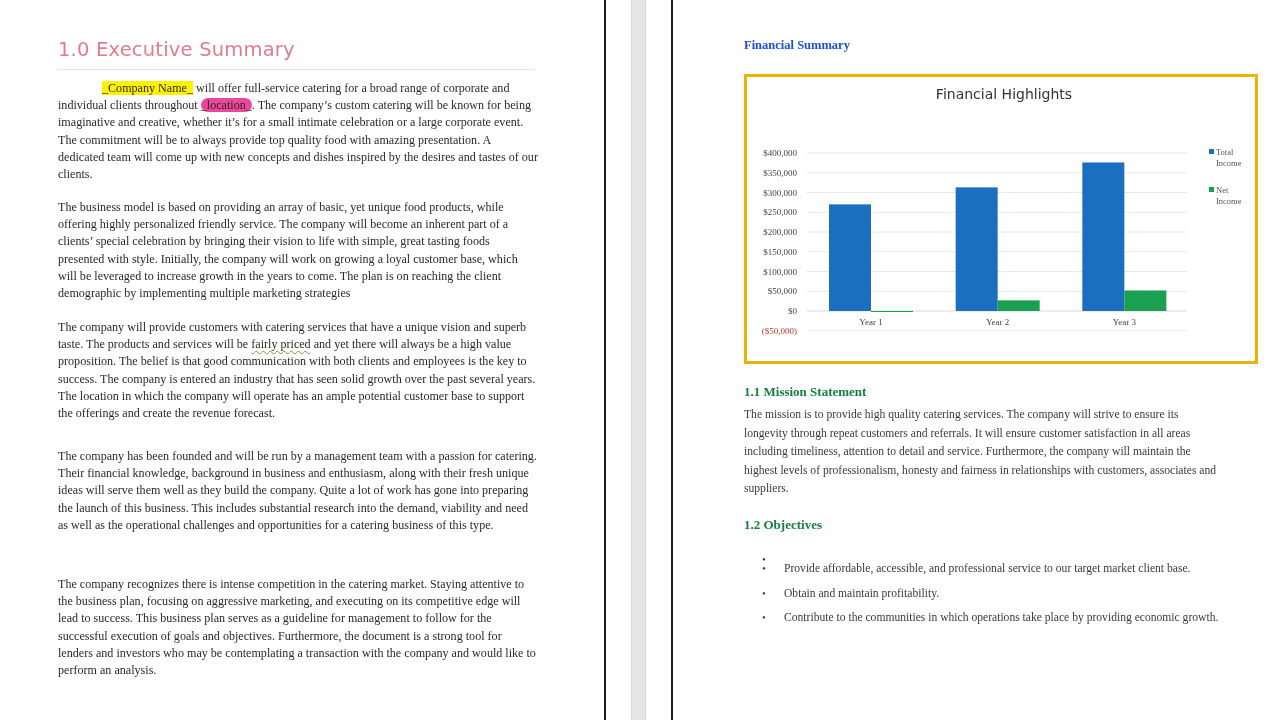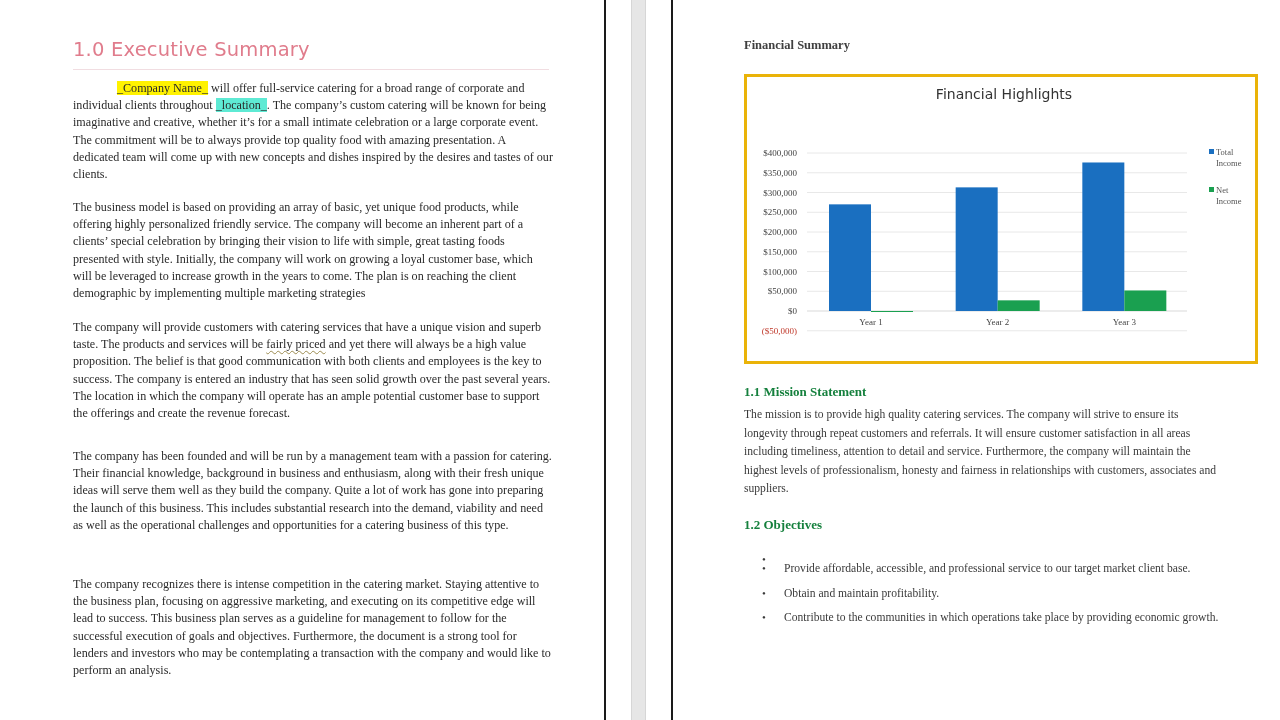--- a/index.html
+++ b/index.html
@@ -1,42 +1,42 @@
 <!DOCTYPE html>
 <html><head>
 <meta charset="utf-8">
 <style>
   * { box-sizing: border-box; margin: 0; padding: 0; }
   html, body { width: 1280px; height: 720px; overflow: hidden; background: #ffffff; }
   body { position: relative; font-family: "Liberation Serif", "DejaVu Serif", serif; color: #2b2b2b; }
 
   
-  .page-left { position: absolute; left: 15px; top: 0; width: 699px; height: 720px; background: #fff; }
+  .page-left { position: absolute; left: 0; top: 0; width: 699px; height: 720px; background: #fff; }
   .page-right { position: absolute; left: 673px; top: 0; width: 607px; height: 720px; background: #fff; }
 
   .divider-left { position: absolute; left: 604px; top: 0; width: 2px; height: 720px; background: #1a1a1a; }
   .gutter { position: absolute; left: 606px; top: 0; width: 65px; height: 720px; background: #ffffff; }
   .gutter-strip { position: absolute; left: 631px; top: 0; width: 15px; height: 720px; background: #e6e6e6; border-left: 1px solid #d6d6d6; border-right: 1px solid #d6d6d6; }
   .divider-right { position: absolute; left: 671px; top: 0; width: 2px; height: 720px; background: #1a1a1a; }
 
   .h1 { position: absolute; left: 58px; top: 38px; font-family: "DejaVu Sans", sans-serif; font-size: 19.5px; color: #e07c8c; letter-spacing: 0.2px; font-weight: normal; }
   .h1-rule { position: absolute; left: 58px; top: 69px; width: 476px; height: 1px; background: #f1dde1; }
 
   .para { position: absolute; left: 58px; width: 480px; font-size: 12.1px; line-height: 17.2px; color: #2a2a2a; }
   .p1 { top: 80px; }
   .p2 { top: 199px; }
   .p3 { top: 319px; }
   .p4 { top: 448px; }
   .p5 { top: 576px; }
   .hl-yellow { background: #fff200; margin-left: 44px; }
-  .hl-cyan { background: #5eead4; }
+  .hl-cyan { background: #ec4899; border-radius: 7px; }
   .squiggle { text-decoration: underline wavy #9b8b50; text-decoration-thickness: 1px; text-underline-offset: 2px; }
 
   
-  .fin-title { position: absolute; left: 744px; top: 38px; font-size: 12.5px; font-weight: bold; color: #404040; }
+  .fin-title { position: absolute; left: 744px; top: 38px; font-size: 12.5px; font-weight: bold; color: #1d4ed8; }
   .chart-box { position: absolute; left: 744px; top: 74px; width: 514px; height: 290px; border: 3px solid #eab308; background: #fff; }
   .chart-title { position: absolute; left: 0; width: 514px; top: 9px; text-align: center; font-family: "DejaVu Sans", sans-serif; font-size: 14px; color: #333; }
   .chart-svg { position: absolute; left: 0; top: 0; }
   .tick-label { font-family: "Liberation Serif", serif; font-size: 9px; fill: #444; }
   .tick-label.neg { fill: #c0392b; }
   .cat-label { font-family: "Liberation Serif", serif; font-size: 9px; fill: #444; }
   .legend-label { font-family: "Liberation Serif", serif; font-size: 8.5px; fill: #555; }
 
   .h2 { position: absolute; left: 744px; font-size: 13px; font-weight: bold; color: #15803d; }
   .h2-mission { top: 384px; }

